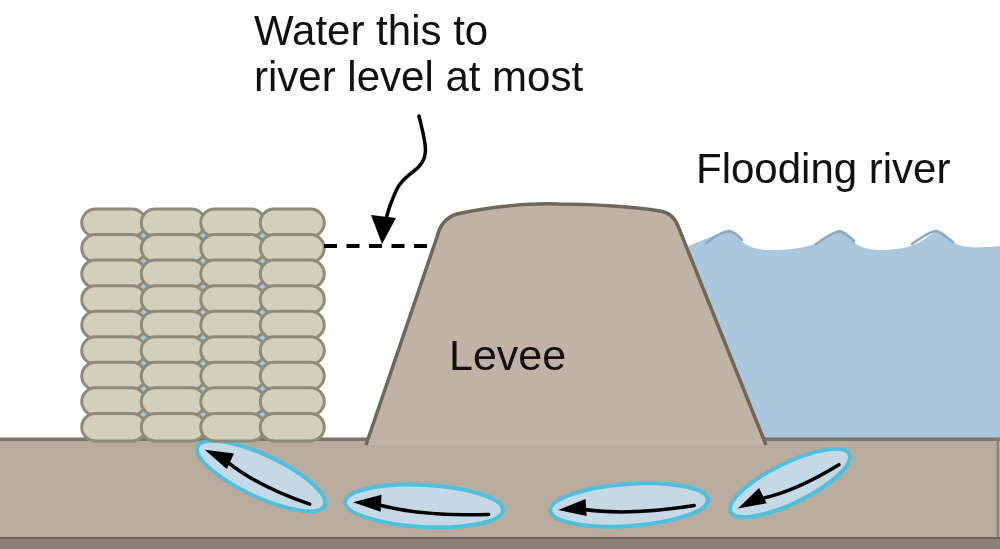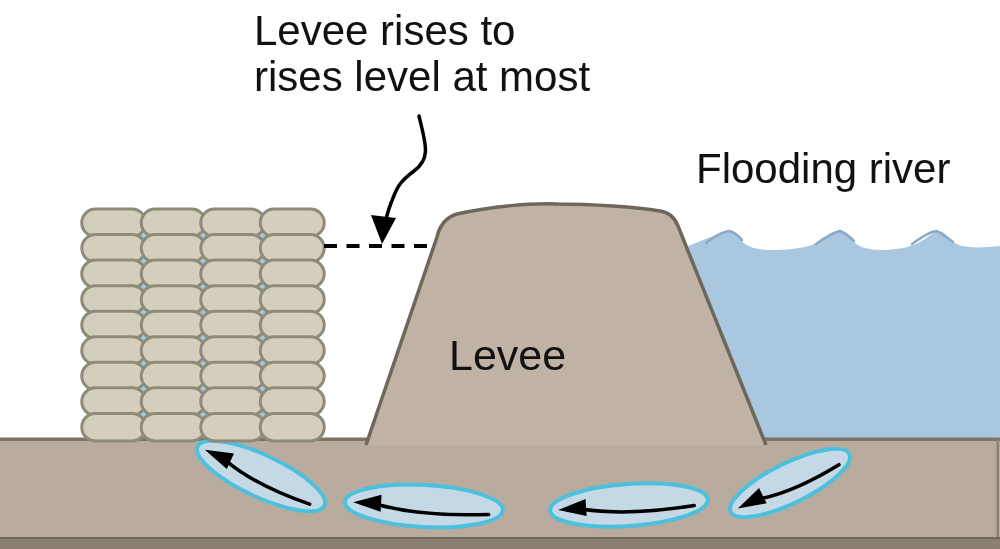--- a/index.html
+++ b/index.html
@@ -141,18 +141,18 @@
         <rect x="260.25" y="413.4" width="64" height="27.5" rx="13.75" ry="13.75" class="sandbag"></rect>
       </g>
 
     <line class="dash" x1="324" y1="246" x2="436" y2="246"></line>
 
     <path class="squiggle" d="M419,116 C425,142 432,158 414,171 C398,183 397,188 391,203 C388,211 386,218 385,225"></path>
     <polygon class="ah" points="382,244 371,215 396,218"></polygon>
   </svg>
 
   <div class="label" id="lbl-title">
-    <div>Levee rises to</div>
-    <div>rises level at most</div>
+    <div>Water this to</div>
+    <div>river level at most</div>
   </div>
   <div class="label" id="lbl-river">Flooding river</div>
   <div class="label" id="lbl-levee">Levee</div>
 </div>
 
 </body></html>

